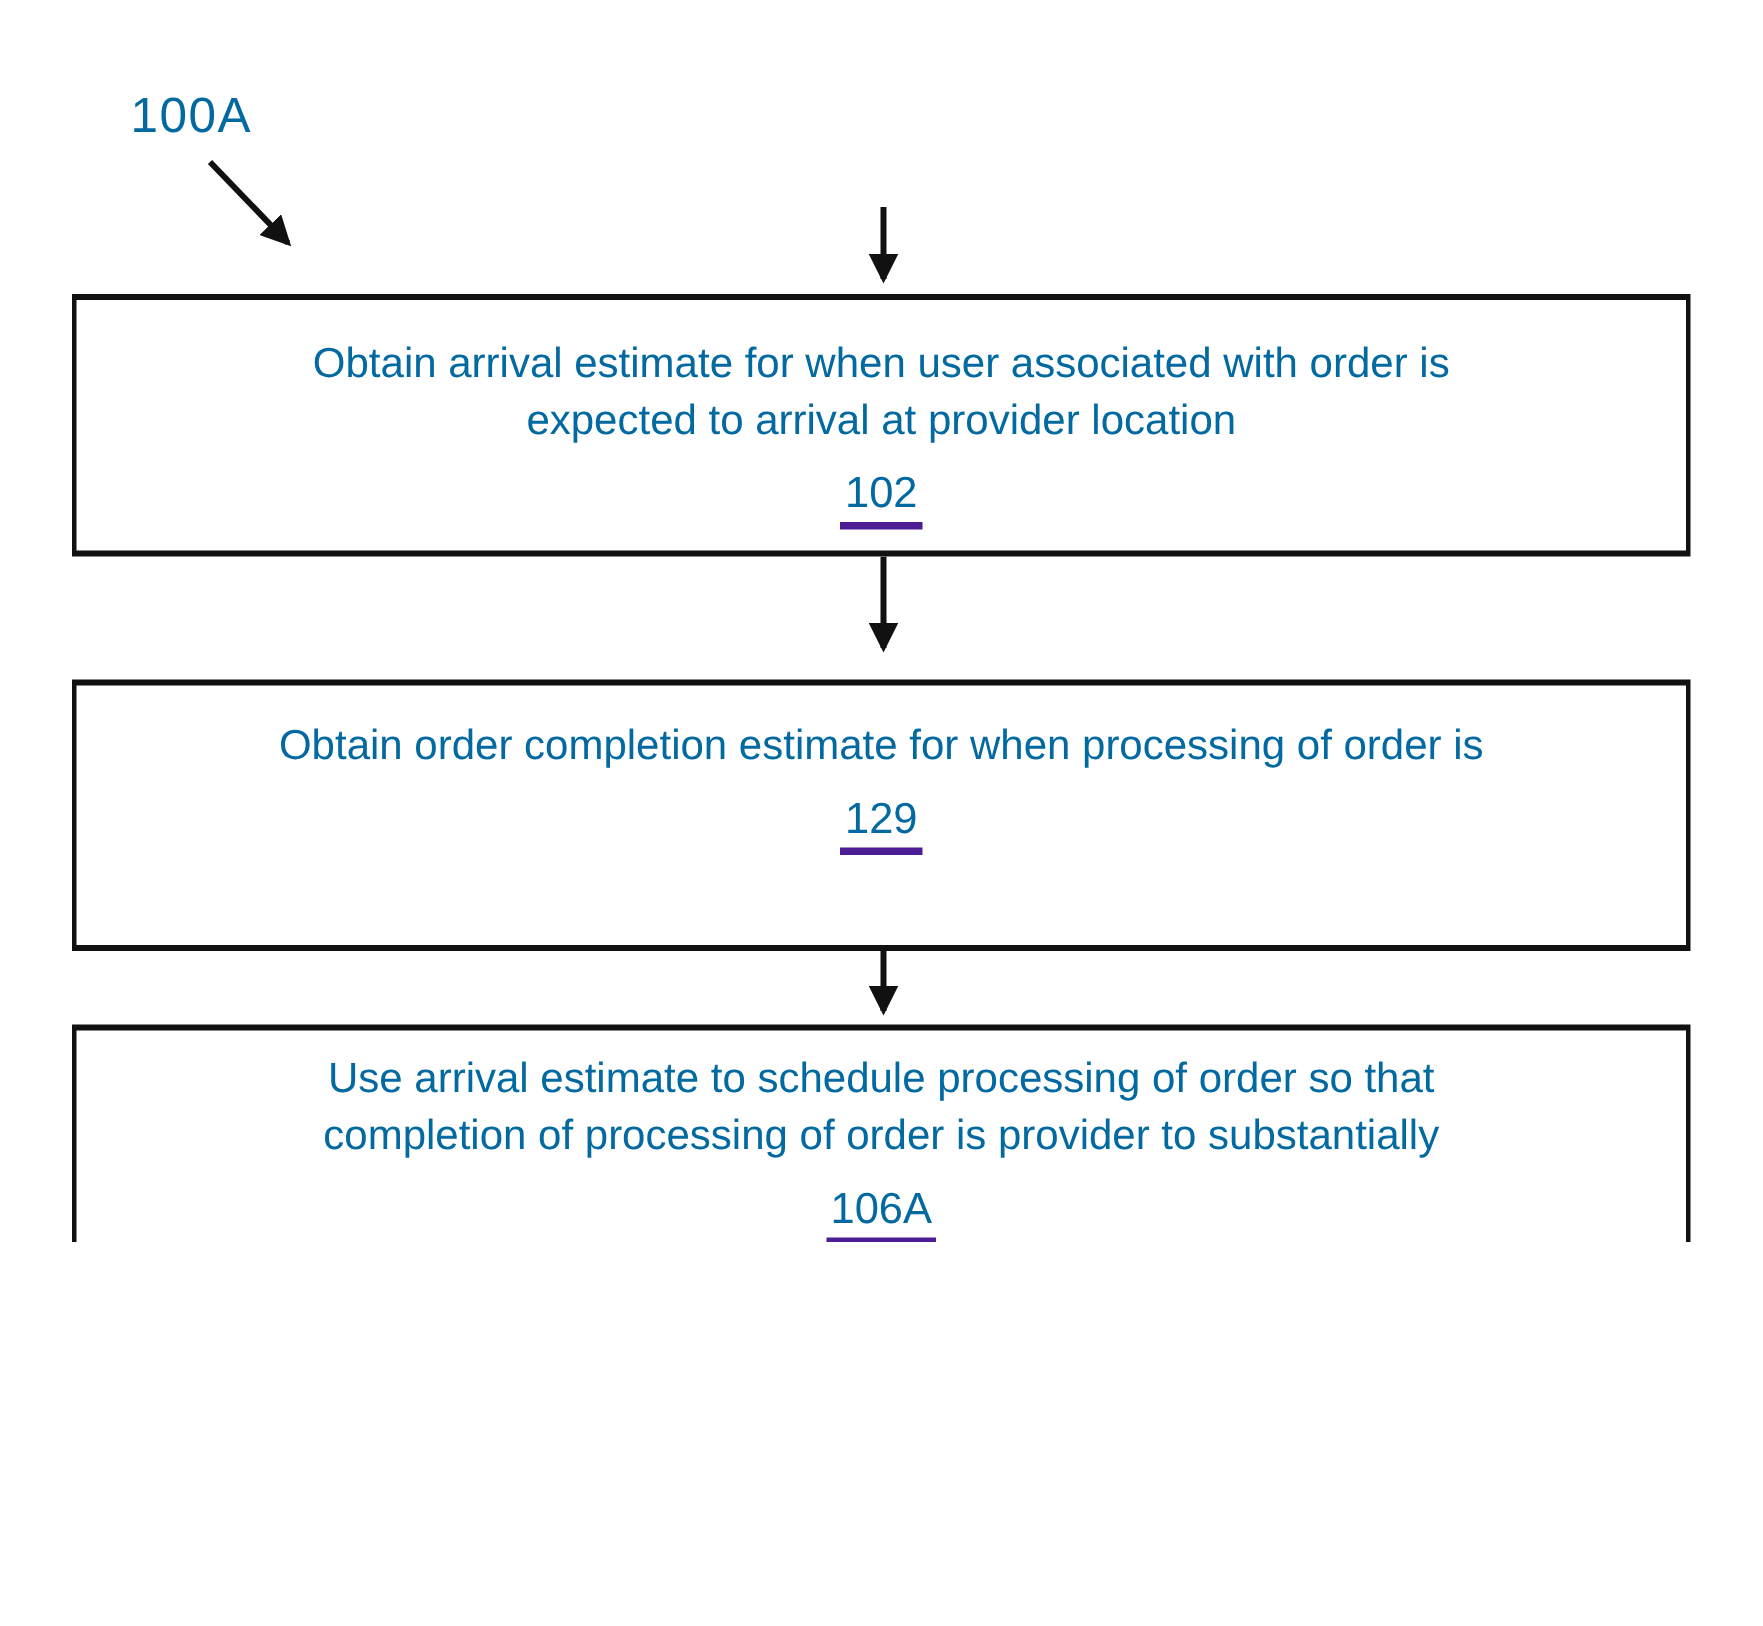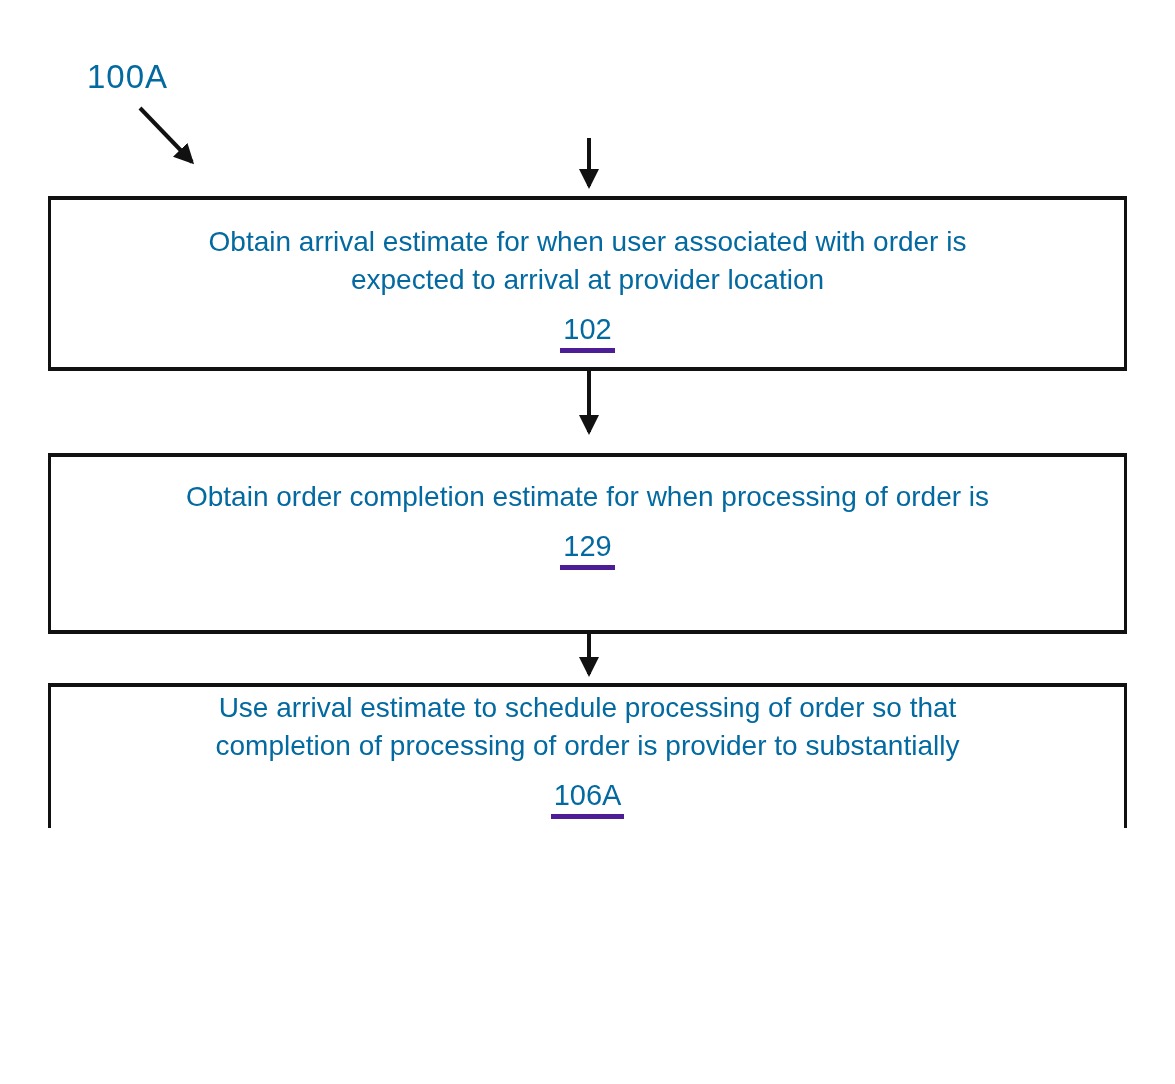--- a/index.html
+++ b/index.html
@@ -53,21 +53,21 @@
     background: #ffffff;
     display: flex;
     flex-direction: column;
     align-items: center;
     text-align: center;
     font-size: 28px;
     line-height: 38px;
   }
   .step-box.b1 { top: 196px; height: 175px; padding-top: 23px; }
   .step-box.b2 { top: 441px; height: 181px; padding-top: 21px; margin-top: 12px; }
-  .step-box.b3 { top: 683px; height: 214px; padding-top: 2px; }
+  .step-box.b3 { top: 683px; height: 214px; padding-top: 13px; }
   .step-text { width: 100%; }
   .step-ref {
     margin-top: 13px;
     font-size: 29px;
     line-height: 35px;
     border-bottom: 5px solid #4c1d95;
     padding: 0 3px 1px 3px;
   }
 </style>
 </head>

